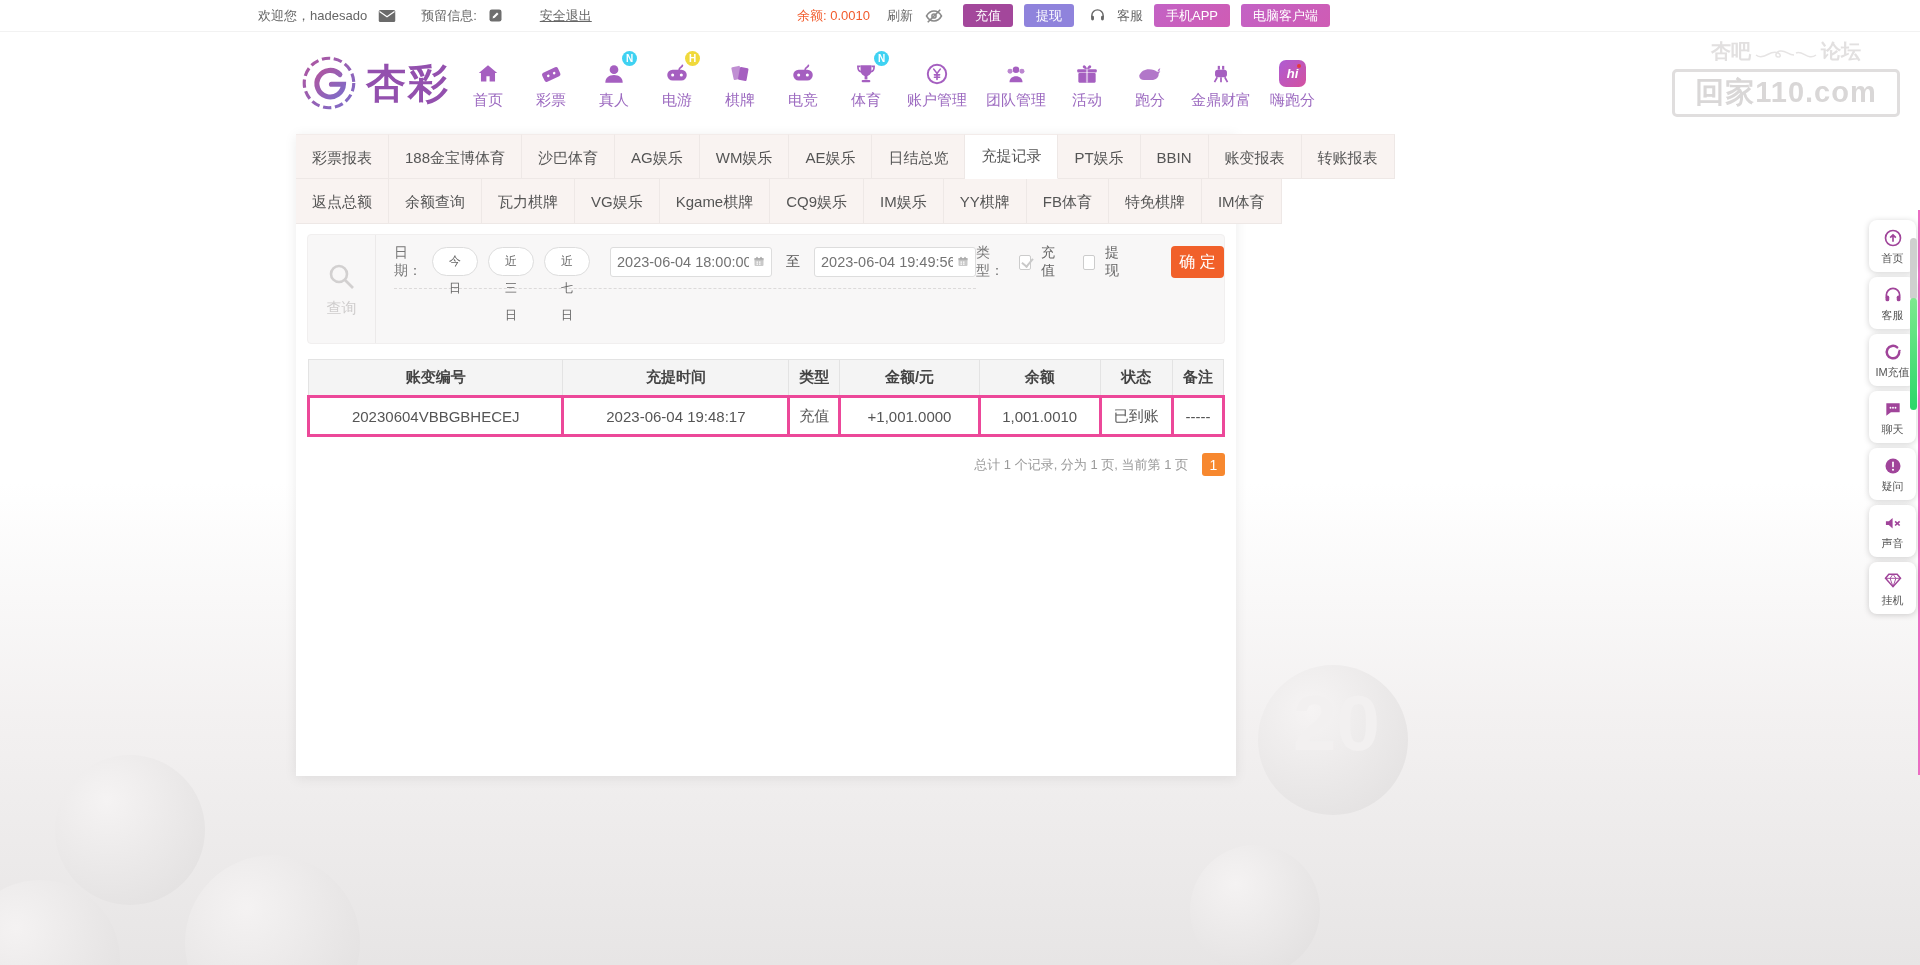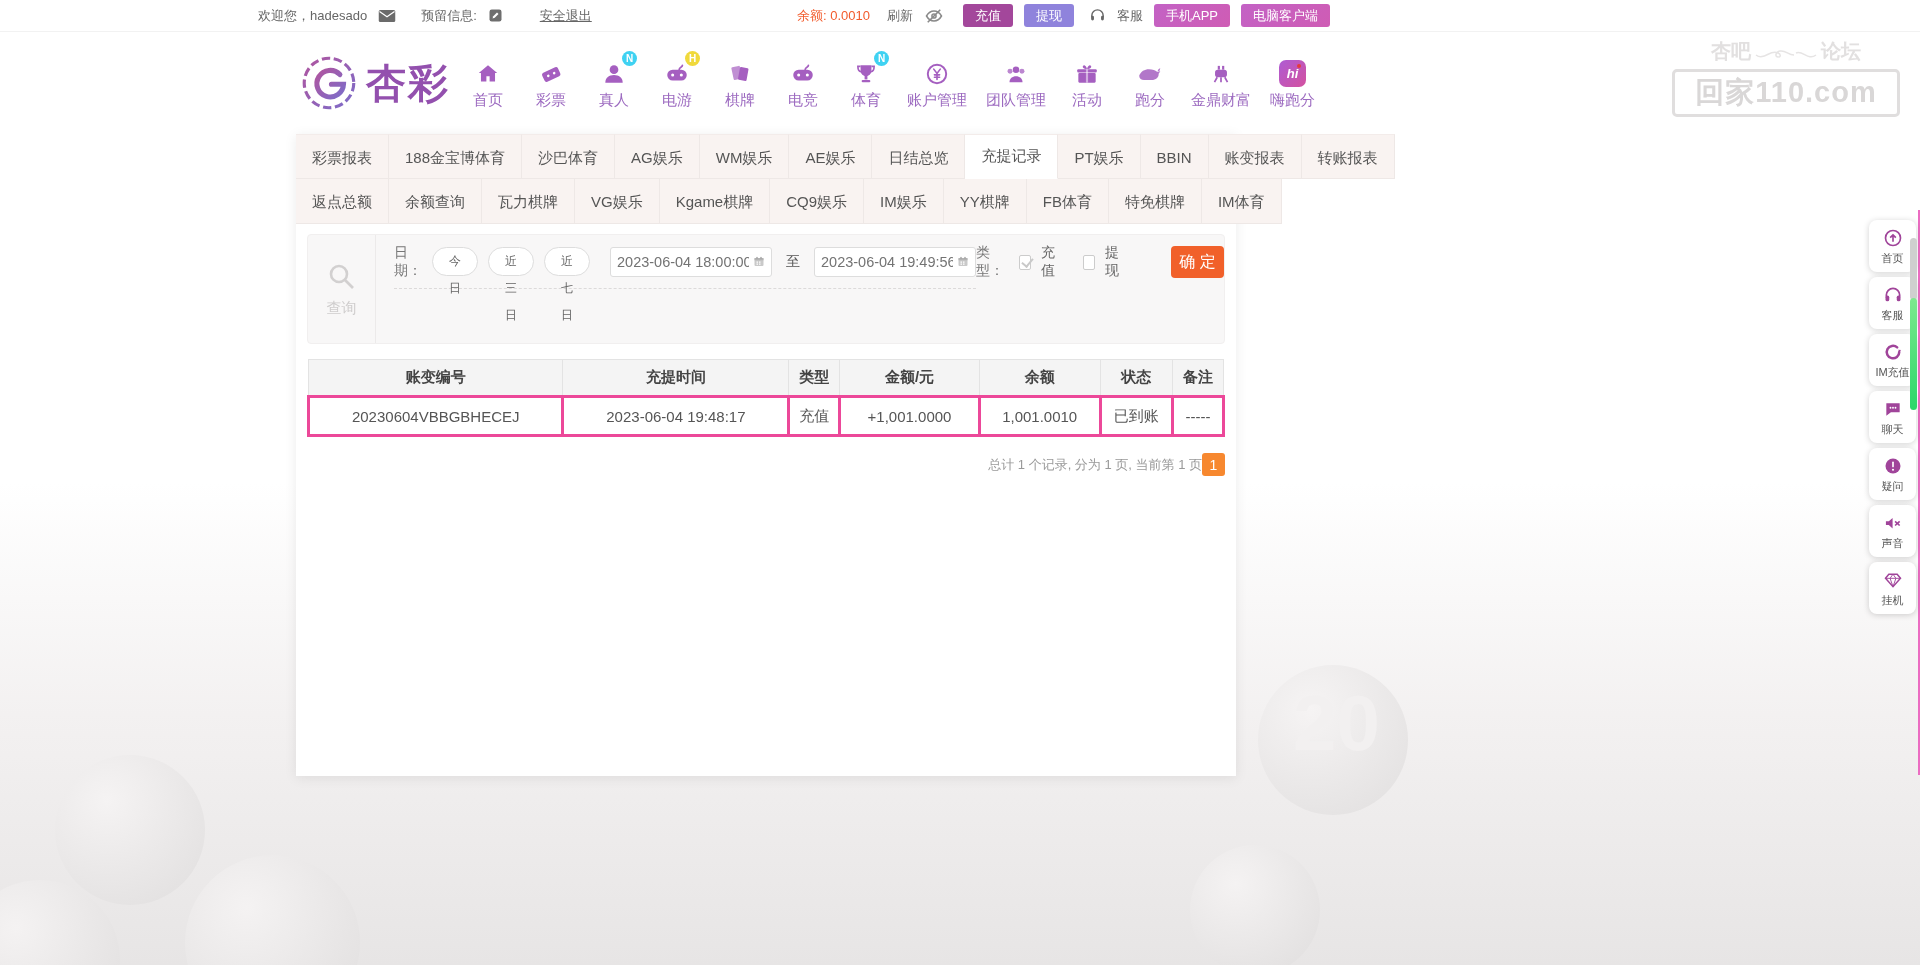--- a/index.html
+++ b/index.html
@@ -93,21 +93,21 @@
   .records th { background:#f4f4f4; border:1px solid #e3e3e3; height:37px; color:#444;
     font-weight:bold; text-align:center; }
   .records td { background:#fff; border:3px solid #ec4899; height:39px; color:#555; text-align:center; }
   .amount { color:#dd2f2f; }
   .status-ok { color:#44b549; }
   col.c1{width:255px} col.c2{width:227px} col.c3{width:51px} col.c4{width:140px}
   col.c5{width:121px} col.c6{width:73px} col.c7{width:51px}
 
   
   .pager { margin:16px 11px 0; display:flex; justify-content:flex-end; align-items:center;
-    gap:0; color:#999; font-size:13px; }
+    gap:14px; color:#999; font-size:13px; }
   .pagebox { width:23px; height:23px; background:#f7882f; border-radius:3px; color:#fff;
     font-size:14px; display:flex; align-items:center; justify-content:center; cursor:pointer; }
 
   
   .sideband { position:absolute; right:4px; top:220px; z-index:4; display:flex;
     flex-direction:column; gap:5px; }
   .side-card { width:47px; background:#fff; border-radius:8px; box-shadow:0 1px 6px rgba(0,0,0,.18);
     padding:8px 2px 6px; display:flex; flex-direction:column; align-items:center; gap:3px;
     color:#555; font-size:11px; cursor:pointer; }
   .side-card .sic { color:#a0449a; height:20px; display:flex; align-items:center; }

